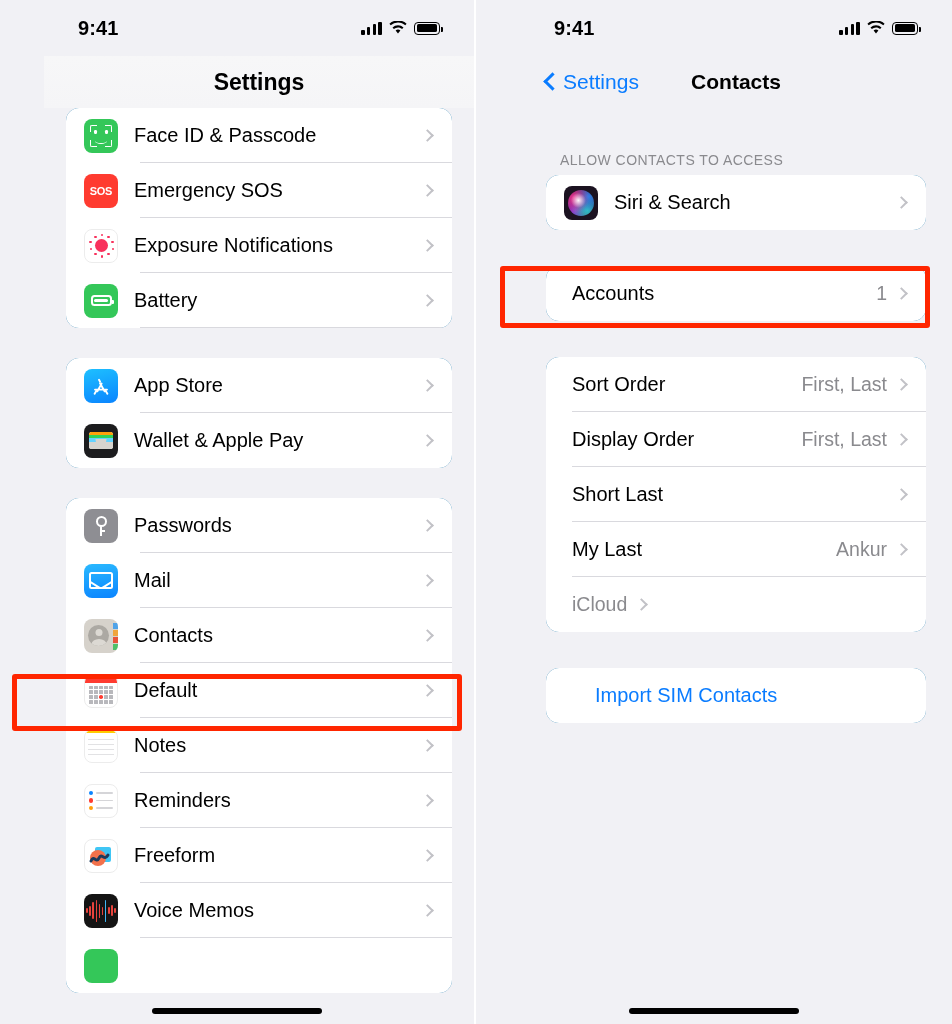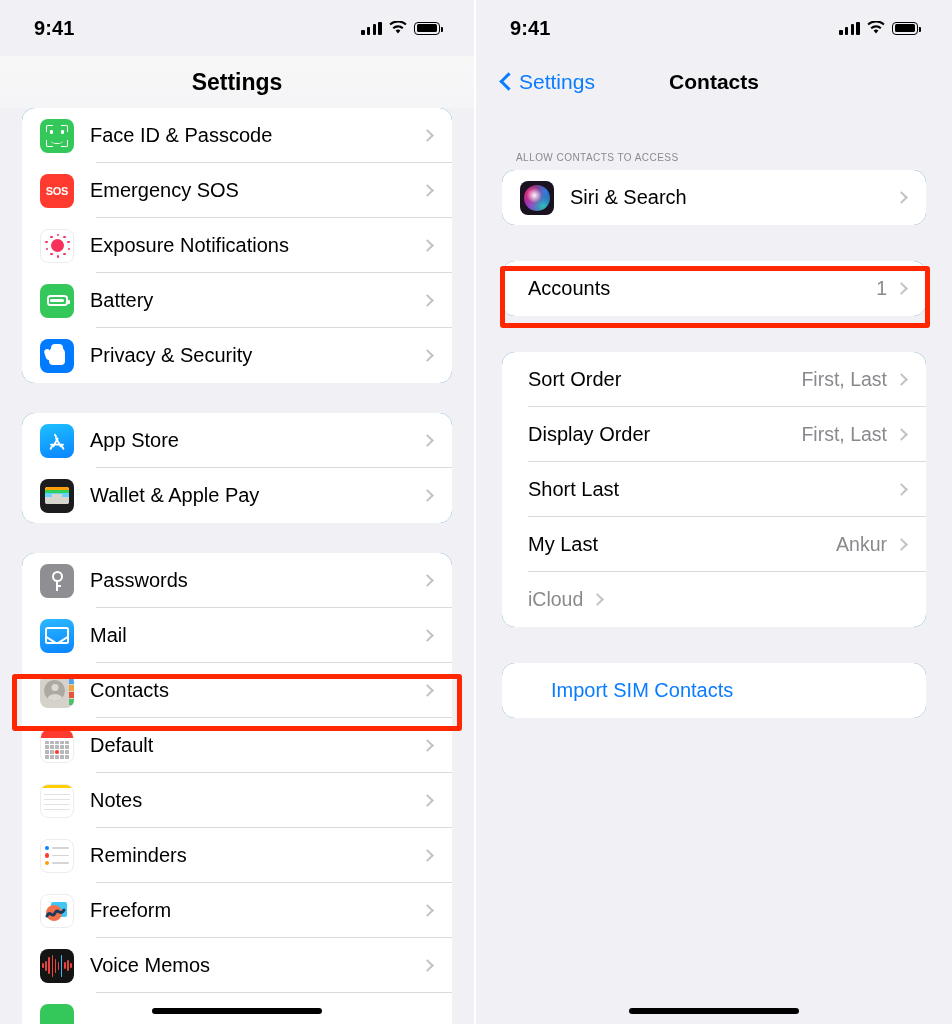--- a/index.html
+++ b/index.html
@@ -8,20 +8,21 @@
     font-family: "Liberation Sans", sans-serif;
     background: #ffffff;
     overflow: hidden;
   }
   .screens { display: flex; width: 952px; height: 1024px; }
   .screen {
     width: 476px; height: 1024px;
     position: relative;
     overflow: hidden;
     background: #F1F1F5;
+    padding-left: 44px;
   }
   .screen.left { border-right: 2px solid #ffffff; }
 
   
   .statusbar {
     height: 56px;
     display: flex; align-items: center;
     justify-content: space-between;
     padding: 0 34px 0 34px;
     position: relative; z-index: 5;
@@ -83,21 +84,21 @@
     background: #0369a1;
     border-radius: 13px;
     margin: 0 22px;
     overflow: hidden;
   }
   .screen.right .group { margin: 0 26px; }
   .gap-md { height: 30px; }
   .gap-lg { height: 36px; }
 
   .section-header {
-    font-size: 10px;
+    font-size: 14px;
     color: #8A8A8E;
     letter-spacing: 0.45px;
     padding: 0 26px 7px 40px;
   }
 
   .row {
     display: flex; align-items: center;
     height: 55px;
     padding: 0 16px 0 18px;
     position: relative;
@@ -409,27 +410,20 @@
               <i class="dot" style="top:6px;left:9px"></i>
           </div>
           <div class="label">Exposure Notifications</div>
           <div class="chev"></div>
         </div>
         <div class="row row-sep">
           <div class="icon ic-battery">
               <div class="b"></div>
             </div>
           <div class="label">Battery</div>
-          <div class="chev"></div>
-        </div>
-        <div class="row">
-          <div class="icon ic-privacy">
-              <div class="hand"></div>
-            </div>
-          <div class="label">Privacy &amp; Security</div>
           <div class="chev"></div>
         </div>
       </div>
 
       <div class="gap-md"></div>
 
       <div class="group">
         <div class="row row-sep">
           <div class="icon ic-appstore">
             <svg viewBox="0 0 24 24">

